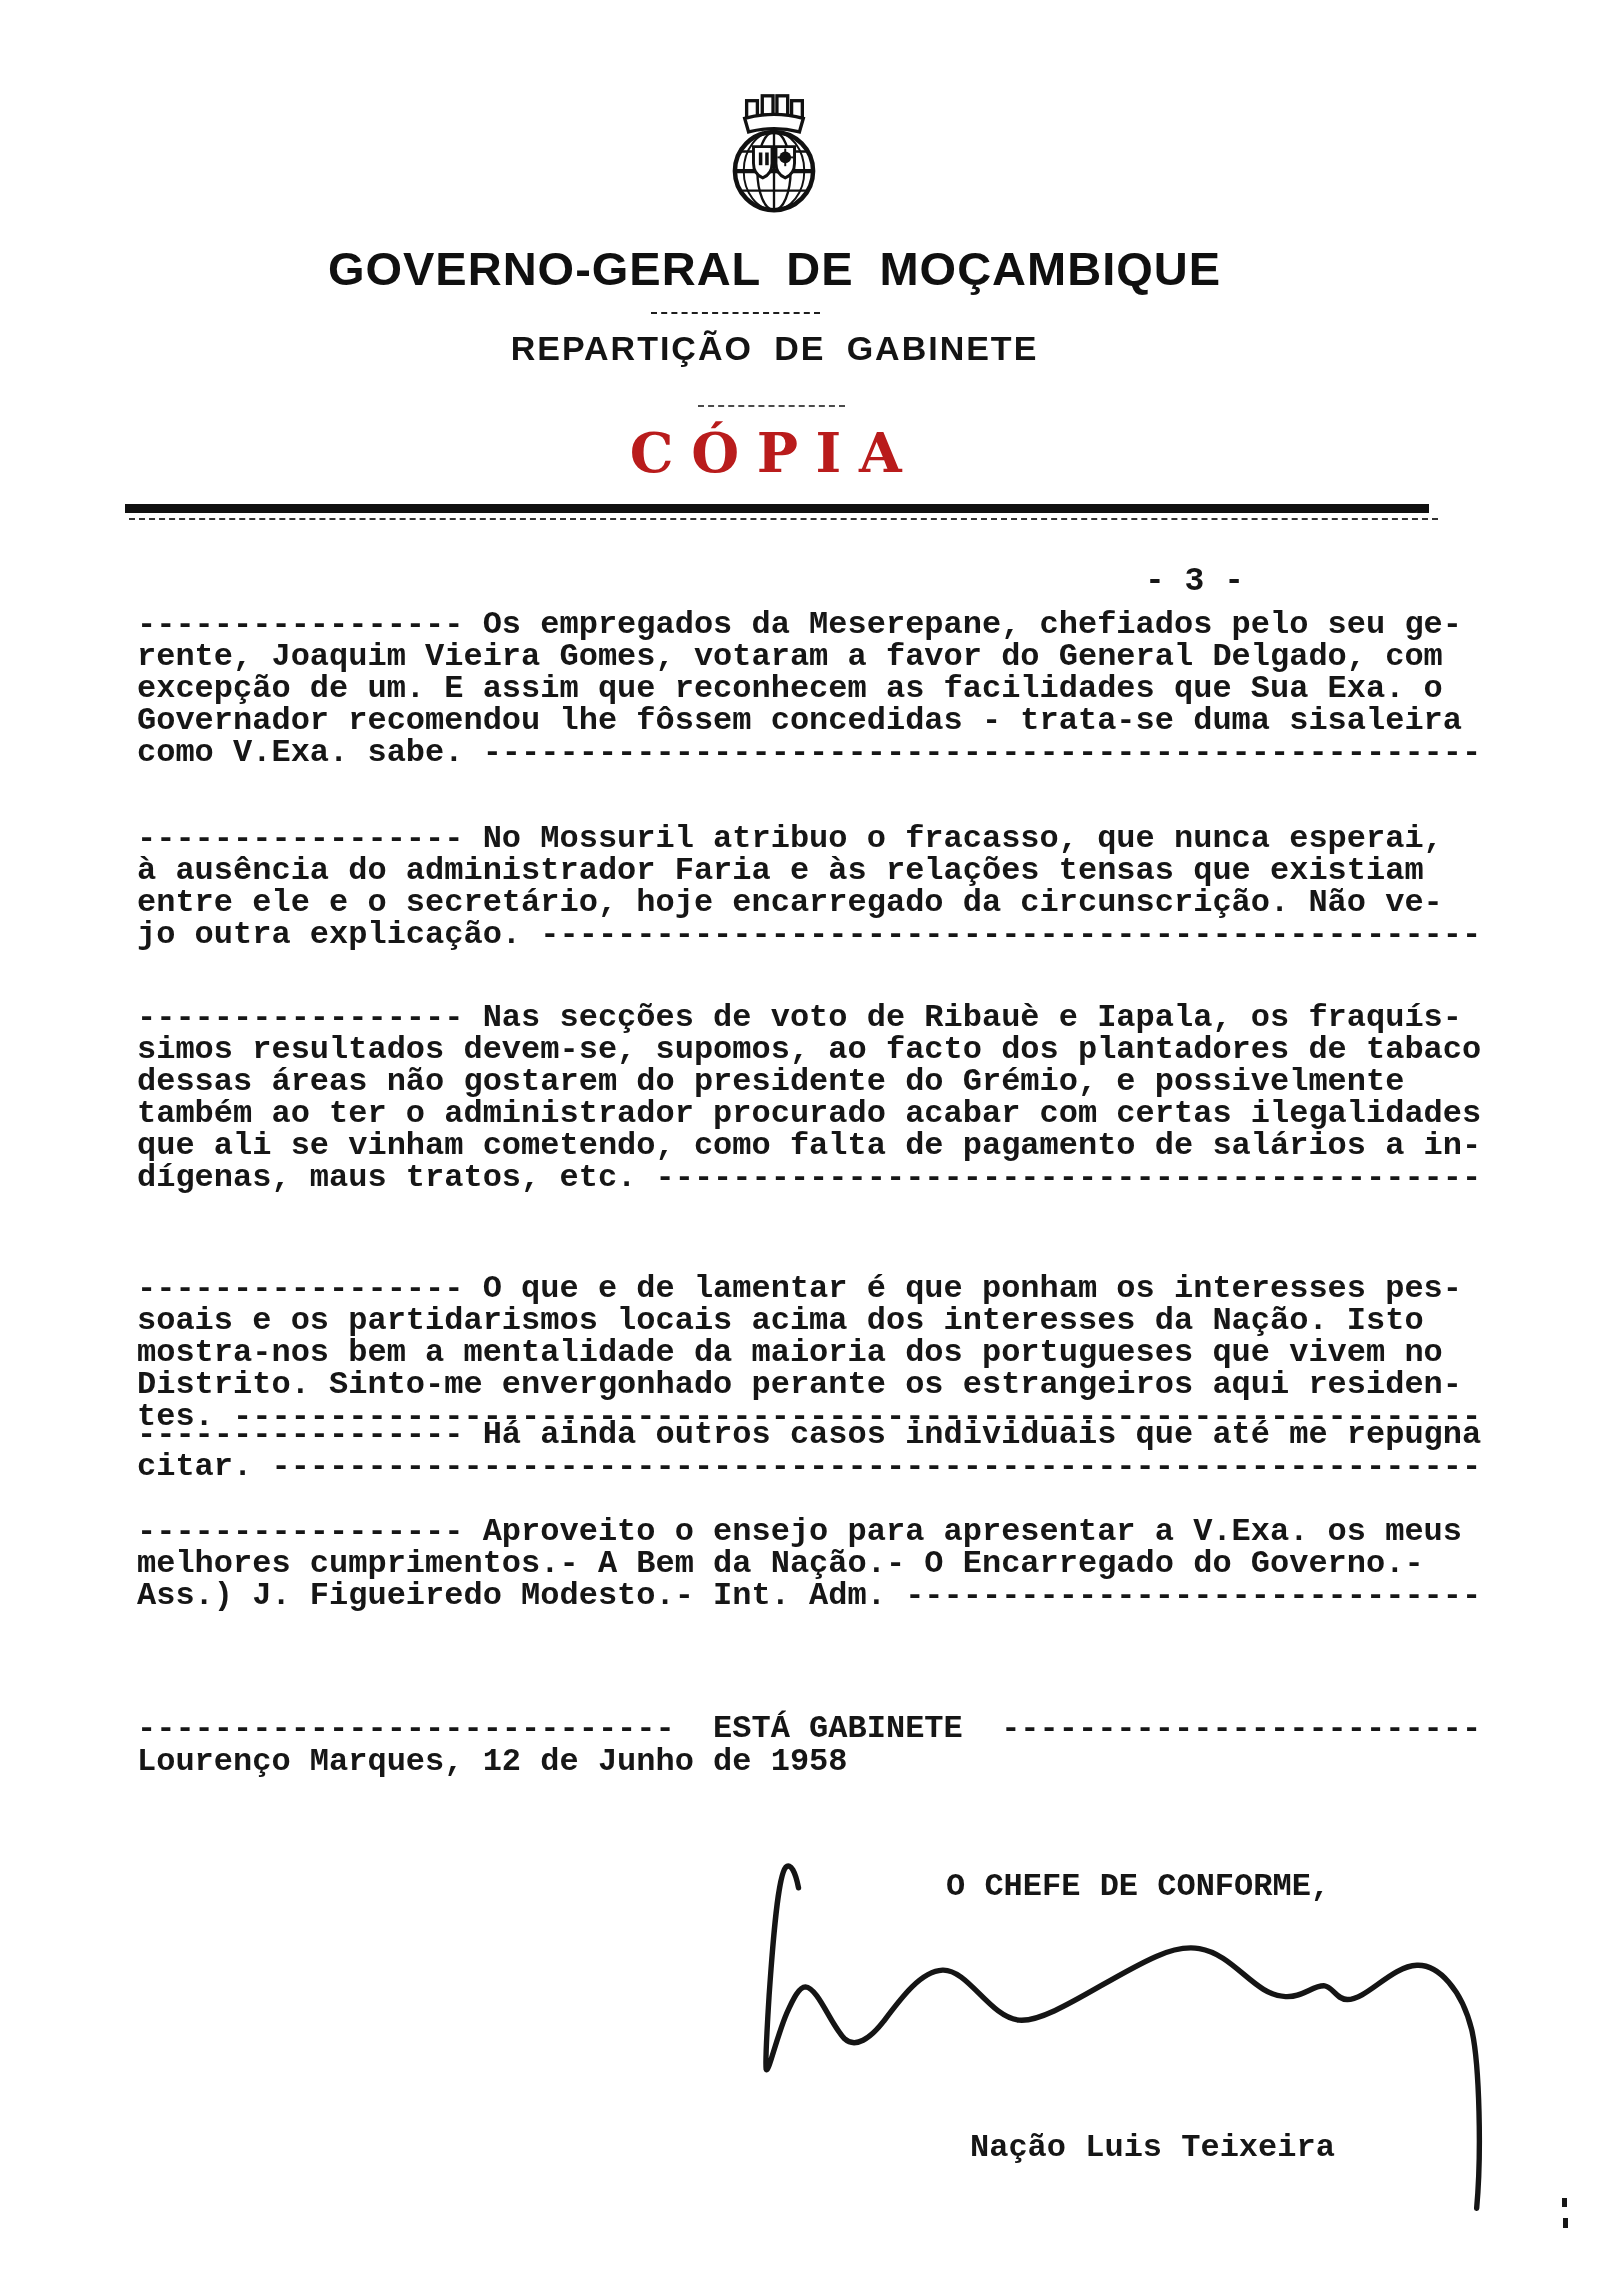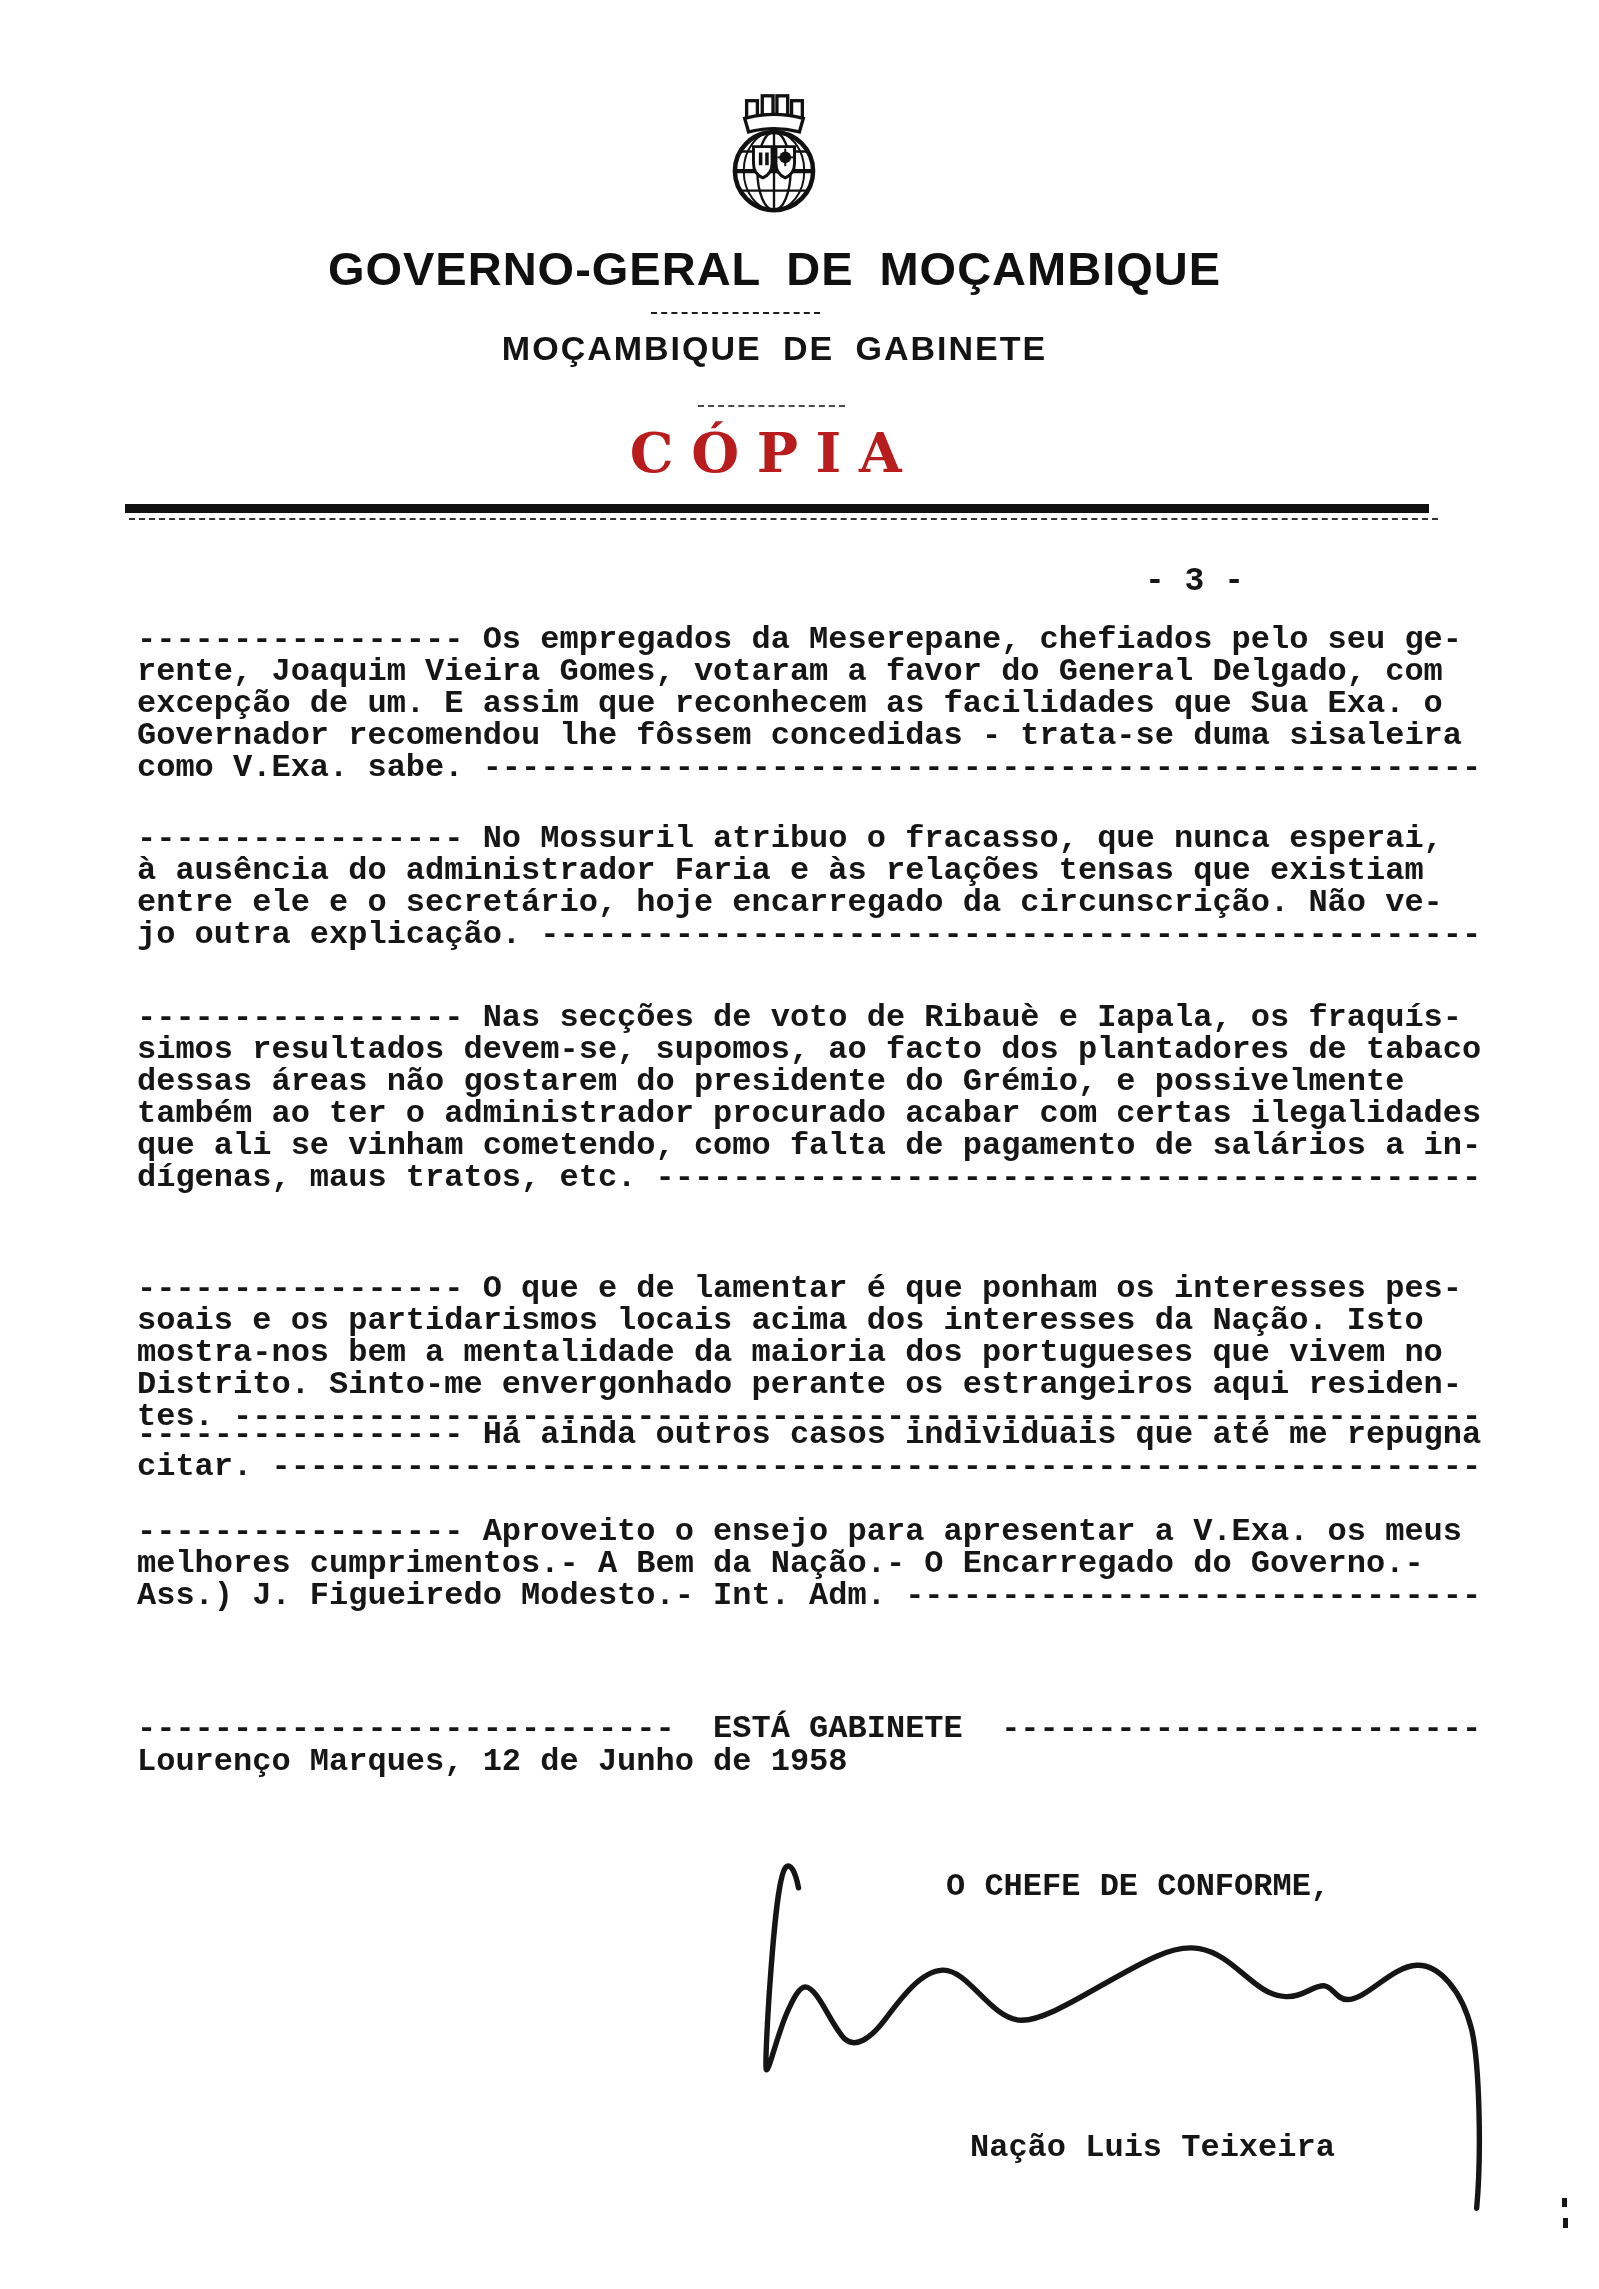--- a/index.html
+++ b/index.html
@@ -36,21 +36,21 @@
   }
   .rule-main{position:absolute;left:125px;top:504px;width:1304px;height:8.8px;background:#101010;}
   .rule-sub{position:absolute;left:129px;top:518px;width:1309px;border-top:2px dashed #333;}
   
   .pageno{position:absolute;left:1145px;top:563px;font-weight:700;font-size:33px;}
   .para{
     position:absolute;left:137px;width:1374px;margin:0;
     font-weight:700;font-size:32px;line-height:32px;
     white-space:pre;letter-spacing:0;
   }
-  .para:nth-of-type(1){top:624px;}
+  .para:nth-of-type(1){top:609px;}
   .para:nth-of-type(2){top:823px;}
   .para:nth-of-type(3){top:1002px;}
   .para:nth-of-type(4){top:1225px;margin-top:48px;}
   .para:nth-of-type(5){top:1419px;}
   .para:nth-of-type(6){top:1516px;}
   .conforme{position:absolute;left:137px;top:1710px;font-weight:700;font-size:32px;white-space:pre;}
   .placedate{position:absolute;left:137px;top:1743px;font-weight:700;font-size:32px;white-space:pre;}
   
   .sig-title{position:absolute;left:946px;top:1868px;font-weight:700;font-size:32px;white-space:pre;}
   .sig-name{position:absolute;left:970px;top:2129px;font-weight:700;font-size:32px;white-space:pre;}
@@ -85,21 +85,21 @@
     <rect x="34.5" y="66" width="3.6" height="13" fill="#111"></rect>
     <rect x="41" y="66" width="3.6" height="13" fill="#111"></rect>
     <path d="M52 60 h19 v17 q0 11 -9.5 15 q-9.5 -4 -9.5 -15 Z" fill="#fff" stroke="#111" stroke-width="3"></path>
     <circle cx="61.5" cy="71" r="6" fill="#111"></circle>
     <line x1="61.5" y1="62" x2="61.5" y2="80" stroke="#111" stroke-width="2"></line>
     <line x1="53.5" y1="71" x2="69.5" y2="71" stroke="#111" stroke-width="2"></line>
   </svg>
 
   <div class="head-block org-title">GOVERNO-GERAL DE MOÇAMBIQUE</div>
   <div class="sep-1"></div>
-  <div class="head-block dept-title">MOÇAMBIQUE DE GABINETE</div>
+  <div class="head-block dept-title">REPARTIÇÃO DE GABINETE</div>
   <div class="sep-2"></div>
   <div class="head-block copy-label">CÓPIA</div>
   <div class="rule-main"></div>
   <div class="rule-sub"></div>
 
   <div class="pageno">- 3 -</div>
 
   <p class="para">----------------- Os empregados da Meserepane, chefiados pelo seu ge-
 rente, Joaquim Vieira Gomes, votaram a favor do General Delgado, com
 excepção de um. E assim que reconhecem as facilidades que Sua Exa. o

